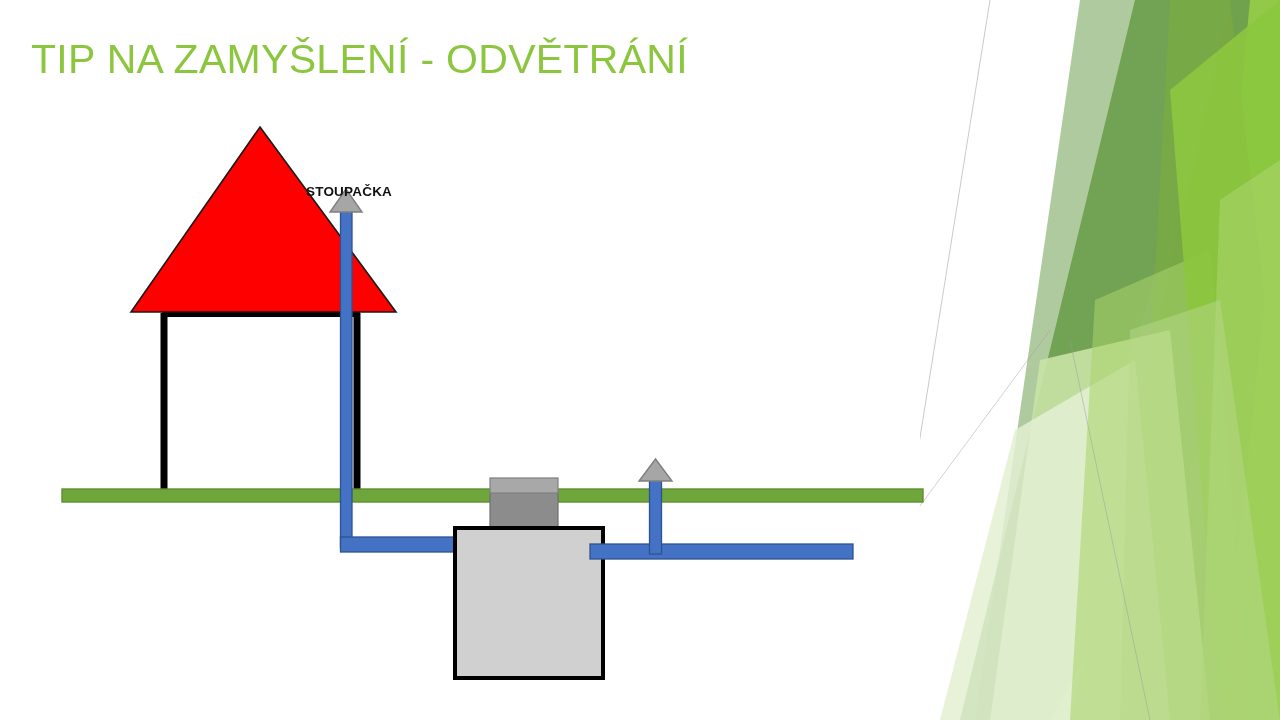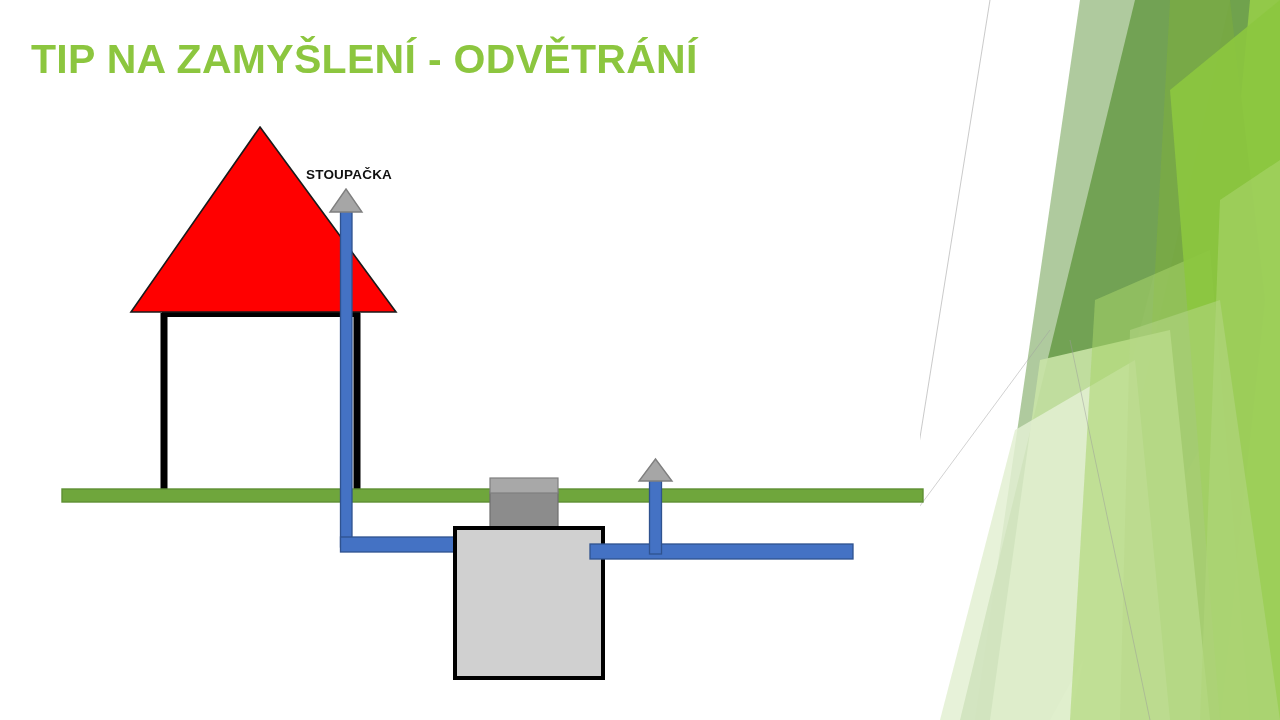--- a/index.html
+++ b/index.html
@@ -31,21 +31,21 @@
   .decor svg { display: block; }
 
   
   .slide-title {
     position: absolute;
     left: 31px;
     top: 37px;
     font-size: 41px;
     line-height: 1.12;
     letter-spacing: 0.3px;
-    font-weight: 700;
+    font-weight: 400;
     color: #8CC63F;
     white-space: nowrap;
   }
 
   
   .diagram {
     position: absolute;
     left: 0;
     top: 0;
     width: 1280px;
@@ -56,21 +56,21 @@
   
   .callout {
     position: absolute;
     font-size: 13.5px;
     font-weight: bold;
     color: #111111;
     letter-spacing: 0.2px;
     line-height: 1.22;
     white-space: pre;
   }
-  .callout-riser  { left: 306px; top: 167px; text-align: right; }
+  .callout-riser  { left: 306px; top: 184px; text-align: right; }
   .callout-vent   { left: 626px; top: 434px; }
 </style>
 </head>
 <body>
 
 <div class="slide">
 
   <div class="decor">
     <svg width="360" height="720" viewBox="0 0 360 720" xmlns="http://www.w3.org/2000/svg">
 

